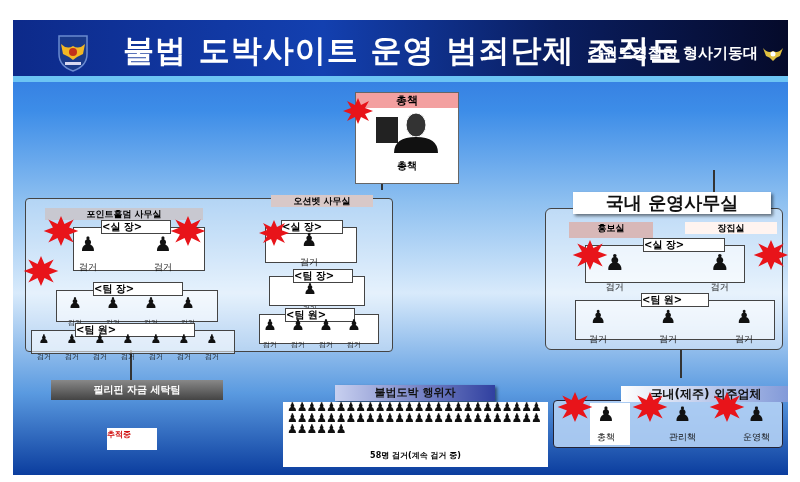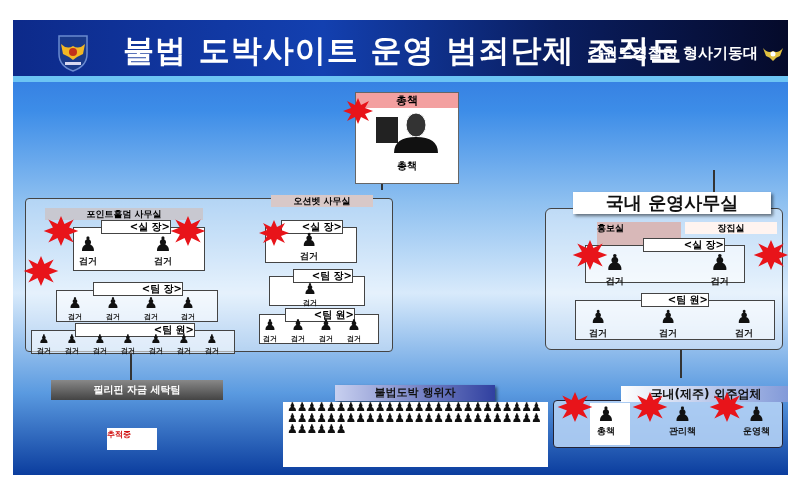--- a/index.html
+++ b/index.html
@@ -6,24 +6,24 @@
 body{width:800px;height:482px;background:#fff;font-family:"DejaVu Sans",sans-serif;position:relative;overflow:hidden}
 .slide{position:absolute;left:13px;top:20px;width:775px;height:455px;background:linear-gradient(180deg,#2a6ad8 0%,#3d8de8 20%,#8ec0f0 40%,#d8eafb 60%,#5a9ae0 82%,#0b3d9e 100%);overflow:hidden}
 .header{position:absolute;left:0;top:0;width:775px;height:62px;background:linear-gradient(90deg,#0d2a8a 0%,#1340b0 40%,#0a1e60 70%,#050a2a 100%);border-bottom:6px solid #6cc4f4}
 .logo{position:absolute;left:40px;top:12px;width:40px;height:40px}
 .title{position:absolute;left:110px;top:10px;font-size:31px;font-weight:bold;color:#fff;letter-spacing:1px;white-space:nowrap;font-family:"DejaVu Sans",sans-serif}
 .agency{position:absolute;right:30px;top:24px;font-size:15px;font-weight:bold;color:#fff;white-space:nowrap}
 .agency-icon{position:absolute;right:4px;top:22px;width:22px;height:22px}
 .abs{position:absolute}
 .box{position:absolute;border:1.5px solid #444;background:rgba(255,255,255,0.55)}
 .whitebox{position:absolute;background:#fff;border:1px solid #666}
-.label-bar{position:absolute;background:#fff;border:1px solid #444;font-size:10px;font-weight:bold;text-align:right;line-height:12px}
+.label-bar{position:absolute;background:#fff;border:1px solid #444;font-size:10px;font-weight:bold;text-align:left;line-height:12px}
 .sec-title{position:absolute;font-weight:bold;text-align:center;color:#111;box-shadow:2px 2px 3px rgba(0,0,0,0.5)}
 .person{position:absolute;display:flex;flex-direction:column;align-items:center}
-.person .cap{font-size:9px;font-weight:bold;color:#111;margin-top:1px;white-space:nowrap}
+.person .cap{font-size:9px;font-weight:normal;color:#111;margin-top:7px;white-space:nowrap}
 .burst{position:absolute}
 .line{position:absolute;background:#333}
 .glyph{font-size:15px;color:#111;line-height:1}
 </style>
 </head>
 <body>
 
 <div class="slide">
 
   <div class="header">
@@ -165,21 +165,21 @@
       <span class="glyph">♟</span>
       <span class="cap" style="font-size:7px">검거</span>
     </div>
   <div class="person" style="left:334px;top:298px">
       <span class="glyph">♟</span>
       <span class="cap" style="font-size:7px">검거</span>
     </div>
 
   <div class="box" style="left:532px;top:188px;width:238px;height:142px;border-radius:6px;background:rgba(255,255,255,0.4)"></div>
   <div class="sec-title" style="left:560px;top:172px;width:198px;height:22px;background:#fff;font-size:18px;line-height:22px">국내 운영사무실</div>
-  <div class="abs" style="left:584px;top:202px;width:84px;height:24px;background:#d8b8b8;font-size:9px;font-weight:bold;line-height:12px">홍보실</div>
+  <div class="abs" style="left:556px;top:202px;width:84px;height:16px;background:#d8b8b8;font-size:9px;font-weight:bold;text-align:center;line-height:12px">홍보실</div>
   <div class="abs" style="left:672px;top:202px;width:92px;height:12px;background:#fff4f0;font-size:9px;font-weight:bold;text-align:center;line-height:12px">장집실</div>
   <div class="box" style="left:572px;top:225px;width:160px;height:38px;background:rgba(255,255,255,0.6)"></div>
   <div class="label-bar" style="left:630px;top:218px;width:82px">&lt;실  장&gt;</div>
   <div class="person" style="left:592px;top:232px">
       <span class="glyph" style="font-size:22px">♟</span>
       <span class="cap">검거</span>
     </div>
   <div class="person" style="left:697px;top:232px">
       <span class="glyph" style="font-size:22px">♟</span>
       <span class="cap">검거</span>
@@ -205,20 +205,21 @@
       <span class="glyph" style="font-size:18px">♟</span>
       <span class="cap">검거</span>
     </div>
 
   <div class="abs" style="left:38px;top:360px;width:172px;height:20px;background:linear-gradient(180deg,#888,#444);color:#fff;font-size:10px;font-weight:bold;text-align:center;line-height:20px">필리핀 자금 세탁팀</div>
   <div class="abs" style="left:94px;top:408px;width:50px;height:22px;background:#fff;color:#d01010;font-size:8px;font-weight:bold;text-align:left;line-height:14px">추적중</div>
 
   <div class="sec-title" style="left:322px;top:365px;width:160px;height:16px;background:linear-gradient(90deg,#c8d0f0,#3040a0);font-size:11px;line-height:16px">불법도박 행위자</div>
   <div class="abs" style="left:270px;top:382px;width:265px;height:65px;background:#fff">
     <div style="position:absolute;left:4px;top:0;width:258px;font-size:12px;line-height:11px;letter-spacing:-1px;color:#111;word-break:break-all">♟♟♟♟♟♟♟♟♟♟♟♟♟♟♟♟♟♟♟♟♟♟♟♟♟♟♟♟♟♟♟♟♟♟♟♟♟♟♟♟♟♟♟♟♟♟♟♟♟♟♟♟♟♟♟♟♟♟</div>
+    <div style="position:absolute;left:0;top:48px;width:100%;text-align:center;font-size:8px;font-weight:bold">58명 검거(계속 검거 중)</div>
   </div>
 
   <div class="abs" style="left:540px;top:380px;width:230px;height:48px;background:rgba(180,210,245,0.9);border:1.5px solid #223;border-radius:4px"></div>
   <div class="sec-title" style="left:608px;top:366px;width:170px;height:16px;background:linear-gradient(90deg,#fff,#8098d8);font-size:12px;line-height:16px;box-shadow:none">국내(제주) 외주업체</div>
   <div class="abs" style="left:577px;top:383px;width:40px;height:42px;background:#fff"></div>
   <div class="person" style="left:584px;top:384px">
       <span class="glyph" style="font-size:20px">♟</span>
       <span class="cap">총책</span>
     </div>
   <div class="person" style="left:656px;top:384px">

